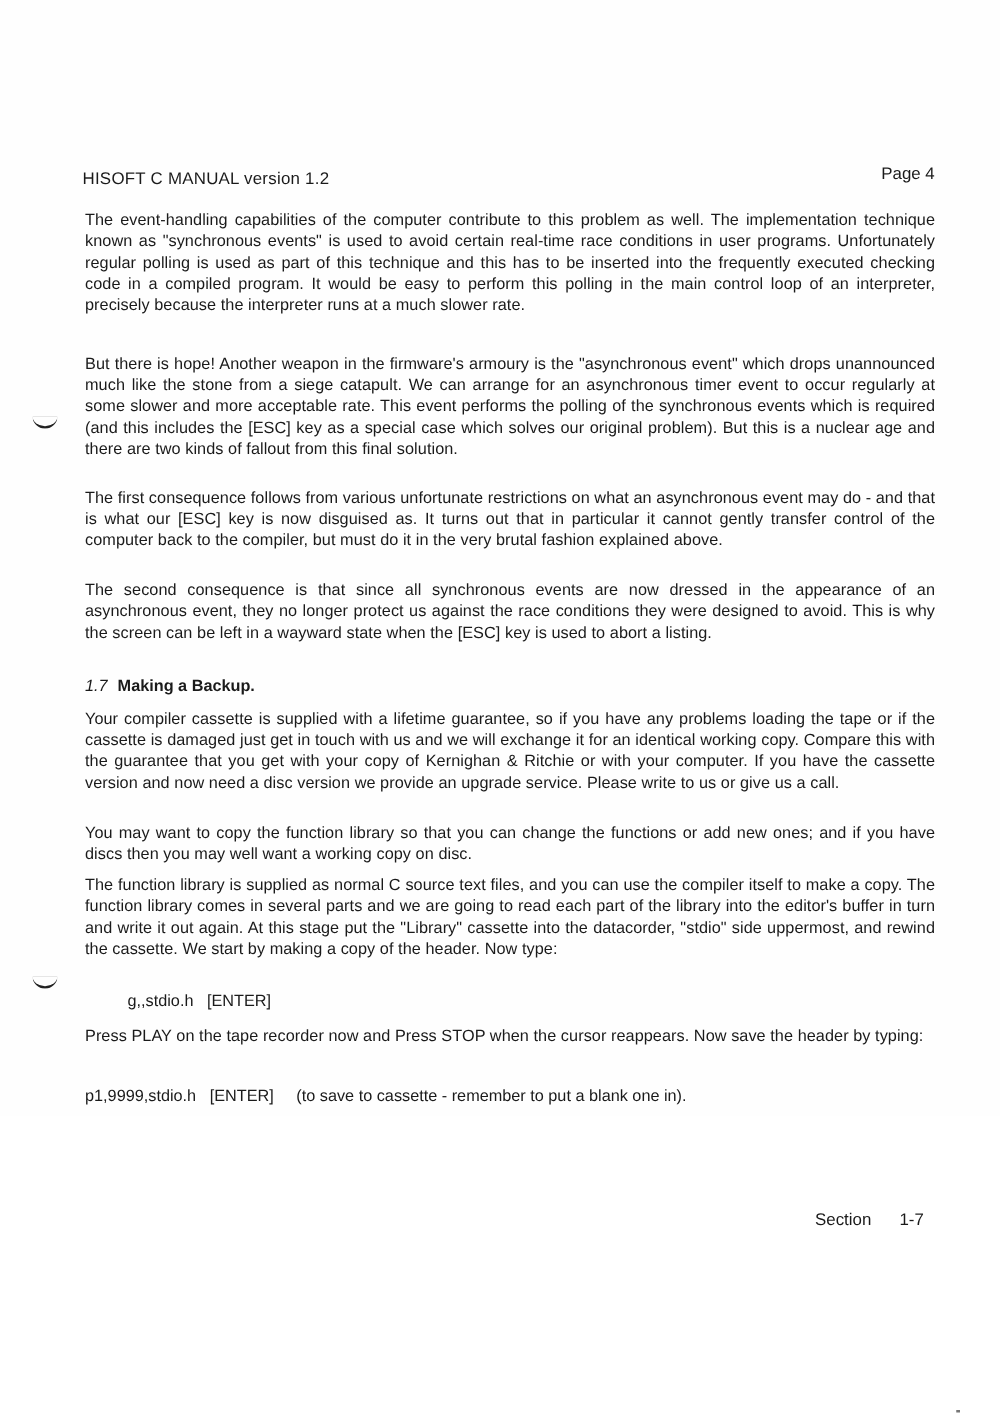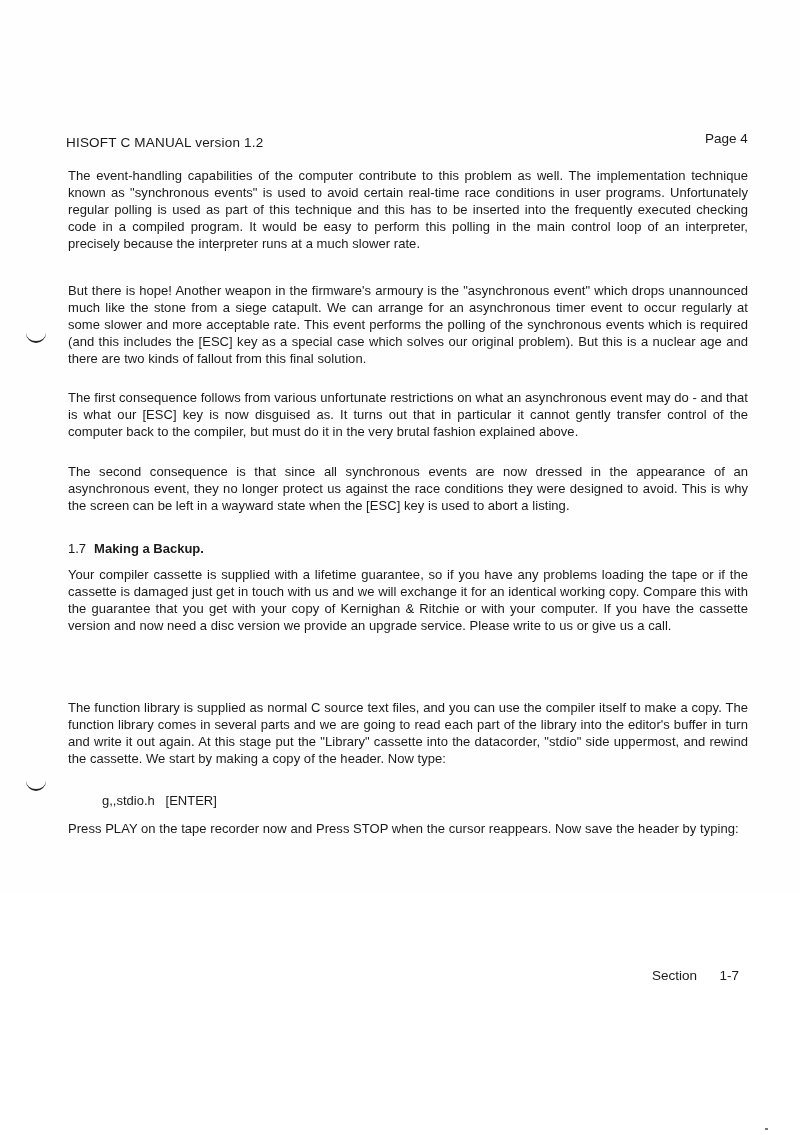--- a/index.html
+++ b/index.html
@@ -44,21 +44,21 @@
       text-align: justify;
       letter-spacing: 0.05px;
     }
     .heading {
       position: absolute;
       left: 68px;
       top: 541px;
       font-size: 13px;
       font-weight: bold;
     }
-    .heading .num { font-weight: normal; margin-right: 8px; }
+    .heading .num { font-weight: normal; margin-right: 8px; font-style: italic; }
     .code-line {
       position: absolute;
       left: 68px;
       font-size: 13px;
       white-space: pre;
     }
     .footer {
       position: absolute;
       left: 652px;
       top: 968px;
@@ -98,26 +98,28 @@
   <p class="para" style="top:389px;margin:0;">The first consequence follows from various unfortunate restrictions on what an asynchronous event may do - and that is what our [ESC] key is now disguised as.  It turns out that in particular it cannot gently transfer control of the computer back to the compiler, but must do it in the very brutal fashion explained above.</p>
 
   <p class="para" style="top:463px;margin:0;">The second consequence is that since all synchronous events are now dressed in the appearance of an asynchronous event, they no longer protect us against the race conditions they were designed to avoid. This is why the screen can be left in a wayward state when the [ESC] key is used to abort a listing.</p>
 
   <div class="heading">
     <span class="num">1.7</span><span>Making a Backup.</span>
   </div>
 
   <p class="para" style="top:566px;margin:0;">Your compiler cassette is supplied with a lifetime guarantee, so if you have any problems loading the tape or if the cassette is damaged just get in touch with us and we will exchange it for an identical working copy.  Compare this with the guarantee that you get with your copy of  Kernighan &amp; Ritchie or with your computer.  If you have the cassette version and now need a disc version we provide an upgrade service.  Please write to us or give us a call.</p>
 
+  <p class="para" style="top:657px;margin:0;">You may want to copy the function library so that you can change the functions or add new ones; and if you have discs then you may well want a working copy on disc.</p>
 
   <p class="para" style="top:699px;margin:0;">The function library is supplied as normal C source text files, and you can use the compiler itself to make a copy.  The function library comes in several parts and we are going to read each part of the library into the editor's buffer in turn and write it out again.  At this stage put the "Library" cassette into the datacorder, "stdio" side uppermost, and rewind the cassette.  We start by making a copy of the header.  Now type:</p>
 
   <div class="margin-mark" style="top:781px;"></div>
   <div class="code-line" style="top:793px;margin-left:34px;">g,,stdio.h   [ENTER]</div>
 
   <p class="para" style="top:820px;margin:0;">Press PLAY on the tape recorder now and Press STOP when the cursor reappears.  Now save the header by typing:</p>
 
+  <div class="code-line" style="top:869px;">p1,9999,stdio.h   [ENTER]     (to save to cassette - remember to put a blank one in).</div>
 
 
   <div class="footer">Section      1-7</div>
 
   <div class="speck"></div>
 </div>
 
 </body></html>

